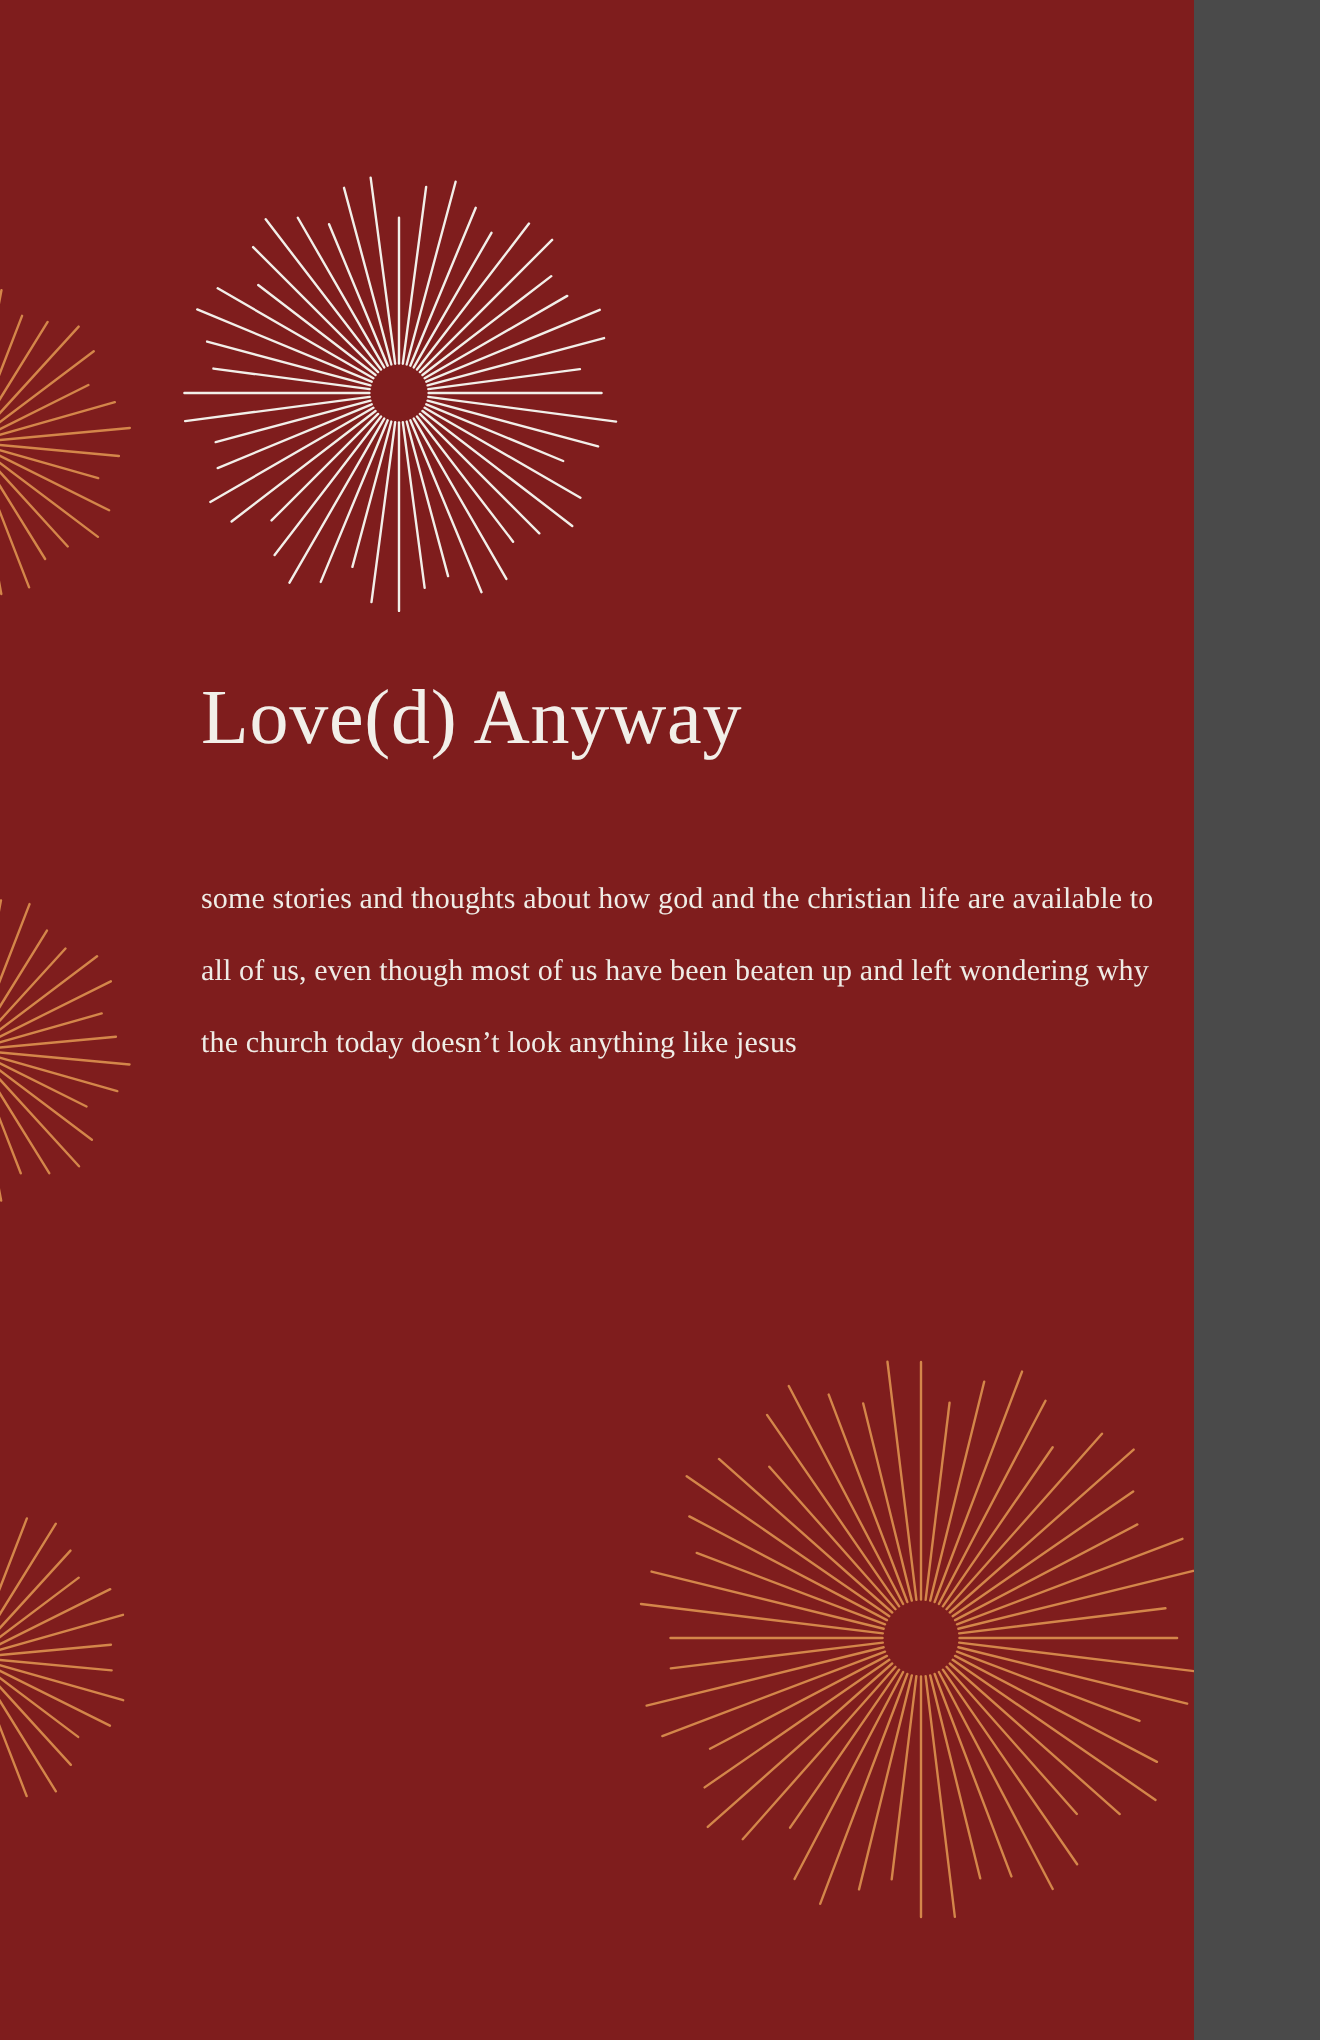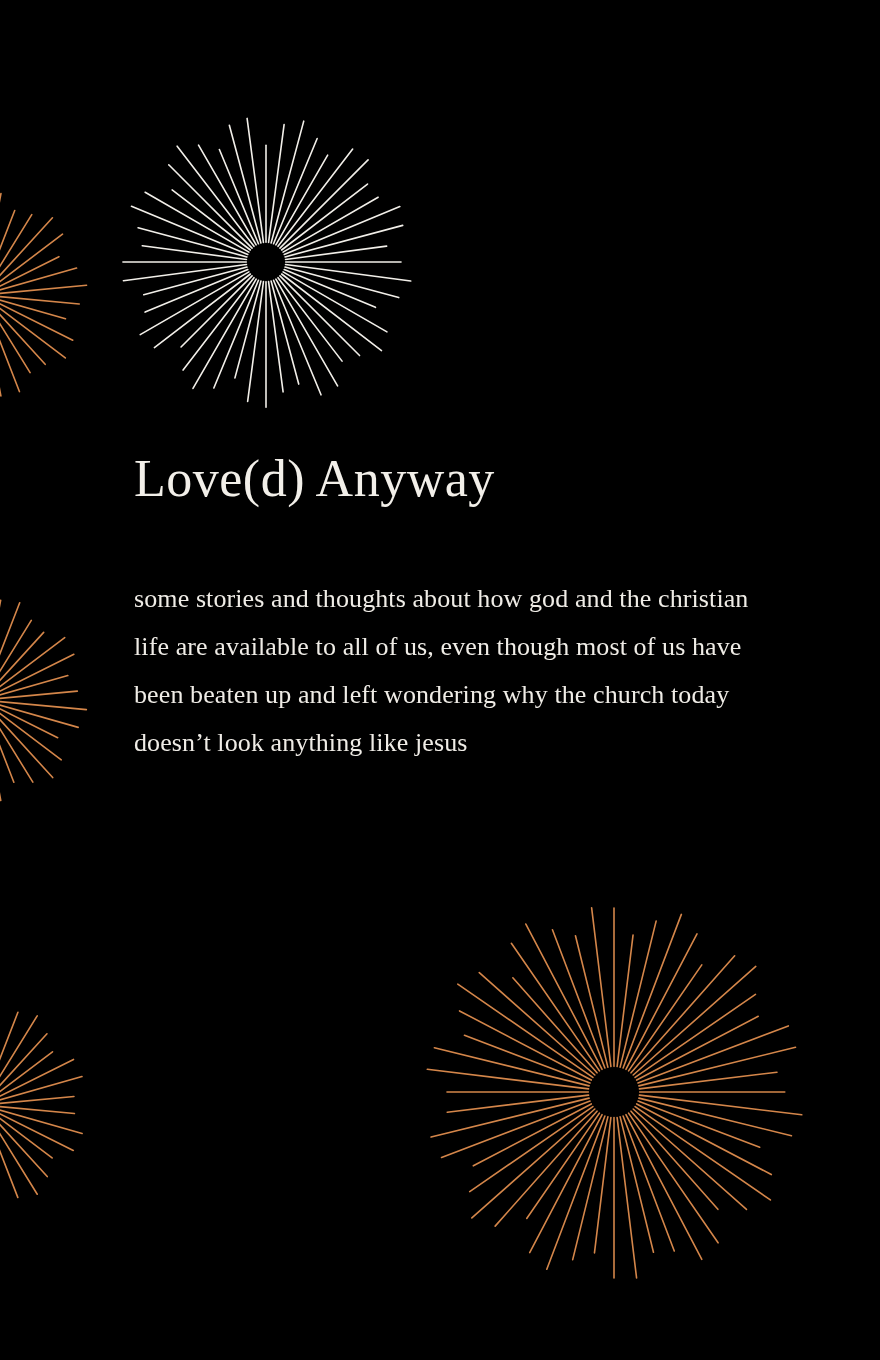--- a/index.html
+++ b/index.html
@@ -2,23 +2,23 @@
 <html><head>
 <meta charset="utf-8">
 <style>
   html, body {
     margin: 0;
     padding: 0;
     background: #4a4a4a;
   }
   #cover {
     position: relative;
-    width: 880px;
+    width: 796px;
     height: 1360px;
-    background: #000000;
+    background: #7f1d1d;
     overflow: hidden;
     font-family: "Liberation Serif", serif;
   }
 
   
   .burst {
     position: absolute;
     pointer-events: none;
   }
   .burst svg { display: block; }
@@ -35,21 +35,21 @@
     font-family: "Liberation Serif", serif;
     font-size: 52px;
     font-weight: 400;
     letter-spacing: 0.5px;
     line-height: 1.1;
     margin: 0 0 68px 0;
   }
   .subtitle {
     color: #efece6;
     font-family: "Liberation Serif", serif;
-    font-size: 26px;
+    font-size: 20px;
     font-weight: 400;
     line-height: 48px;
     margin: 0;
     width: 650px;
     letter-spacing: 0.1px;
   }
   .author {
     color: #f2efe9;
     font-family: "Liberation Serif", serif;
     font-size: 46px;

